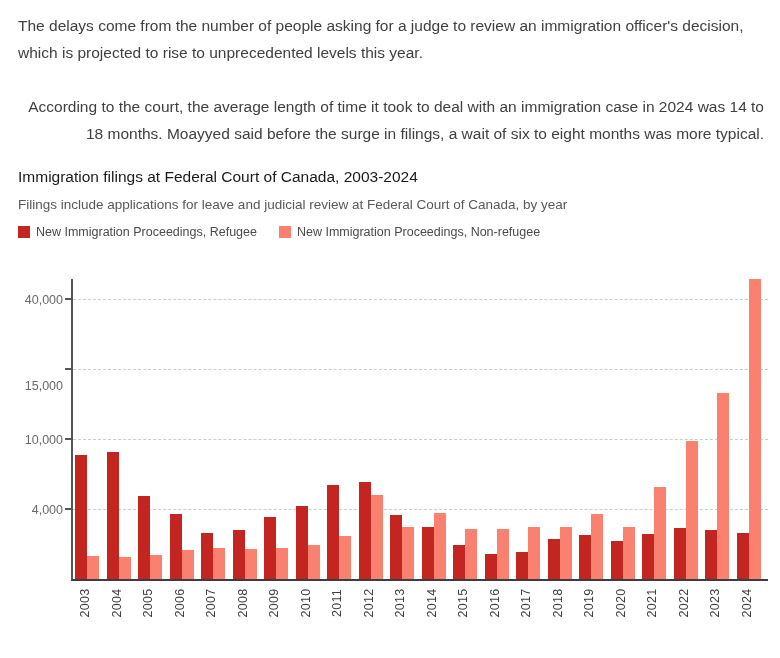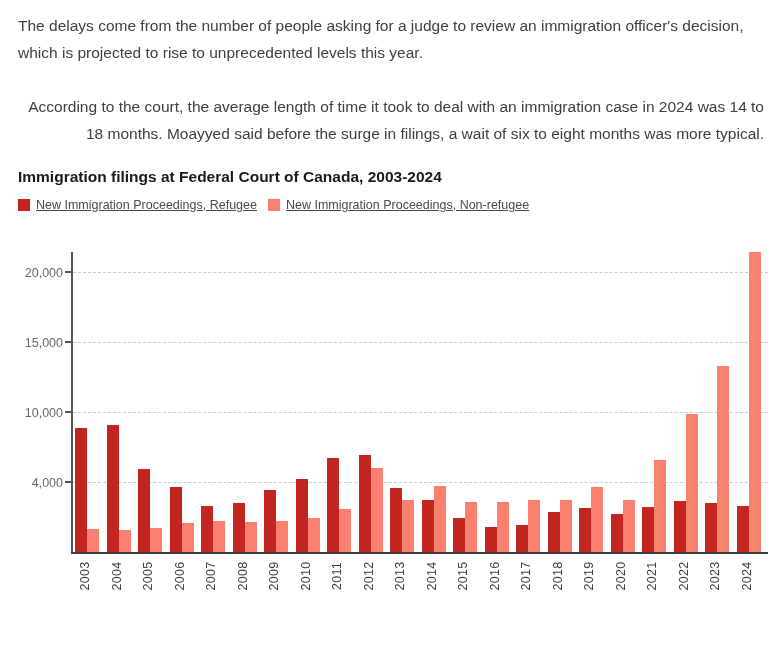--- a/index.html
+++ b/index.html
@@ -14,31 +14,31 @@
   .page { padding: 12px 16px 0 18px; }
 
   .para {
     margin: 0; max-width: 750px;
     font-size: 15.5px; line-height: 27px; color: #404040;
   }
   .para + .para { margin-top: 27px; text-align: right; }
 
   .chart-title {
     margin: 20px 0 0 0;
-    font-size: 15.5px; line-height: 19px; font-weight: bold; color: #1a1a1a;
+    font-size: 15.5px; line-height: 19px; font-weight: normal; color: #1a1a1a;
   }
   .chart-subtitle {
     margin: 10px 0 0 0;
     font-size: 13.5px; line-height: 17px; color: #585858;
   }
 
   .legend {
     margin-top: 12px;
-    display: flex; align-items: center; gap: 11px;
-    font-size: 12.5px; color: #4a4a4a; text-decoration: underline;
+    display: flex; align-items: center; gap: 22px;
+    font-size: 12.5px; color: #4a4a4a;
   }
   .legend-item { display: flex; align-items: center; gap: 6px; }
   .legend-swatch { width: 12px; height: 12px; flex: 0 0 auto; }
 
   .chart { margin-top: 40px; position: relative; }
   .plot {
     position: relative;
     margin-left: 53px;
     width: 697px; height: 302px;
     border-left: 2px solid #555555;
@@ -79,20 +79,21 @@
 </head>
 <body>
 
 <div class="page">
 
   <p class="para">The delays come from the number of people asking for a judge to review an immigration officer's decision, which is projected to rise to unprecedented levels this year.</p>
   <p class="para">According to the court, the average length of time it took to deal with an immigration case in 2024 was 14 to 18 months. Moayyed said before the surge in filings, a wait of six to eight months was more typical.</p>
 
   <section>
     <h3 class="chart-title">Immigration filings at Federal Court of Canada, 2003-2024</h3>
+    <p class="chart-subtitle">Filings include applications for leave and judicial review at Federal Court of Canada, by year</p>
 
     <div class="legend" id="legend">
         <div class="legend-item">
           <span class="legend-swatch" style="background: rgb(195, 38, 33);"></span>
           <span>New Immigration Proceedings, Refugee</span>
         </div>
         <div class="legend-item">
           <span class="legend-swatch" style="background: rgb(250, 129, 112);"></span>
           <span>New Immigration Proceedings, Non-refugee</span>
         </div>
@@ -105,23 +106,23 @@
             <div class="gridline" style="bottom: 139px;"></div>
             <div class="gridline" style="bottom: 209px;"></div>
             <div class="gridline" style="bottom: 279px;"></div>
           </div>
         <div id="yaxis-layer">
             <div class="ytick-mark" style="bottom: 69px;"></div>
             <div class="ytick-label" style="bottom: 62px;">4,000</div>
             <div class="ytick-mark" style="bottom: 139px;"></div>
             <div class="ytick-label" style="bottom: 132px;">10,000</div>
             <div class="ytick-mark" style="bottom: 209px;"></div>
-            <div class="ytick-label" style="bottom: 202px; margin-left: 44px;">15,000</div>
+            <div class="ytick-label" style="bottom: 186px; margin-left: 44px;">15,000</div>
             <div class="ytick-mark" style="bottom: 279px;"></div>
-            <div class="ytick-label" style="bottom: 272px;">20,000</div>
+            <div class="ytick-label" style="bottom: 272px;">40,000</div>
           </div>
         <div class="bars" id="bars">
             <div class="year-group">
               <div class="bar" style="height: 123.9px; background: rgb(195, 38, 33);"></div>
               <div class="bar" style="height: 23.1px; background: rgb(250, 129, 112);"></div>
             </div>
             <div class="year-group">
               <div class="bar" style="height: 126.7px; background: rgb(195, 38, 33);"></div>
               <div class="bar" style="height: 21.7px; background: rgb(250, 129, 112);"></div>
             </div>

